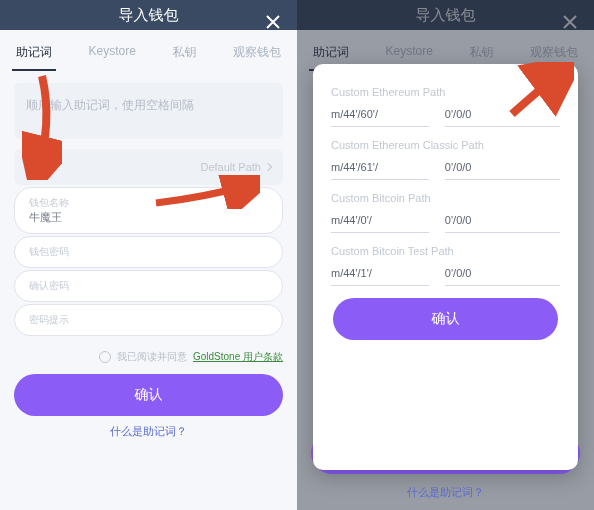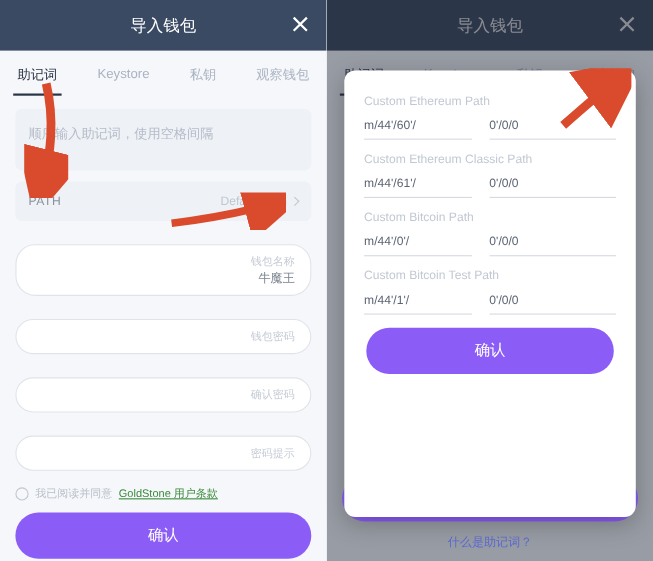--- a/index.html
+++ b/index.html
@@ -14,21 +14,21 @@
     .screen {
       width: 297px;
       height: 510px;
       background: #f5f7fa;
       position: relative;
       overflow: hidden;
     }
     .header {
       background: #3a4a63;
       color: #fff;
-      height: 46px;
+      height: 30px;
       display: flex;
       align-items: center;
       justify-content: center;
       position: relative;
       font-size: 15px;
     }
     .header .close {
       position: absolute;
       right: 16px;
       top: 14px;
@@ -85,34 +85,33 @@
       font-weight: 400;
       letter-spacing: 0.5px;
     }
     .path-row .value {
       color: #c1c7d0;
       display: flex;
       align-items: center;
       gap: 4px;
     }
     .field {
-      margin-top: 21px;
+      margin-top: 2px;
       border: 1px solid #e0e4ea;
       border-radius: 18px;
       padding: 8px 14px;
       background: #fff;
       font-size: 11px;
-      text-align: right;
     }
     .field-label { color: #c5cbd5; font-size: 10px; }
     .field-value { color: #7a828f; font-size: 11px; }
     .agree-row {
       display: flex;
       align-items: center;
-      justify-content: flex-start;
+      justify-content: flex-end;
       gap: 6px;
       margin: 14px 0 10px;
       font-size: 10px;
       color: #b9bfc9;
     }
     .agree-row .link { color: #3a8a3a; text-decoration: underline; }
     .radio-circle {
       width: 12px; height: 12px; border: 1px solid #c1c7d0; border-radius: 50%;
     }
     .confirm-btn {

